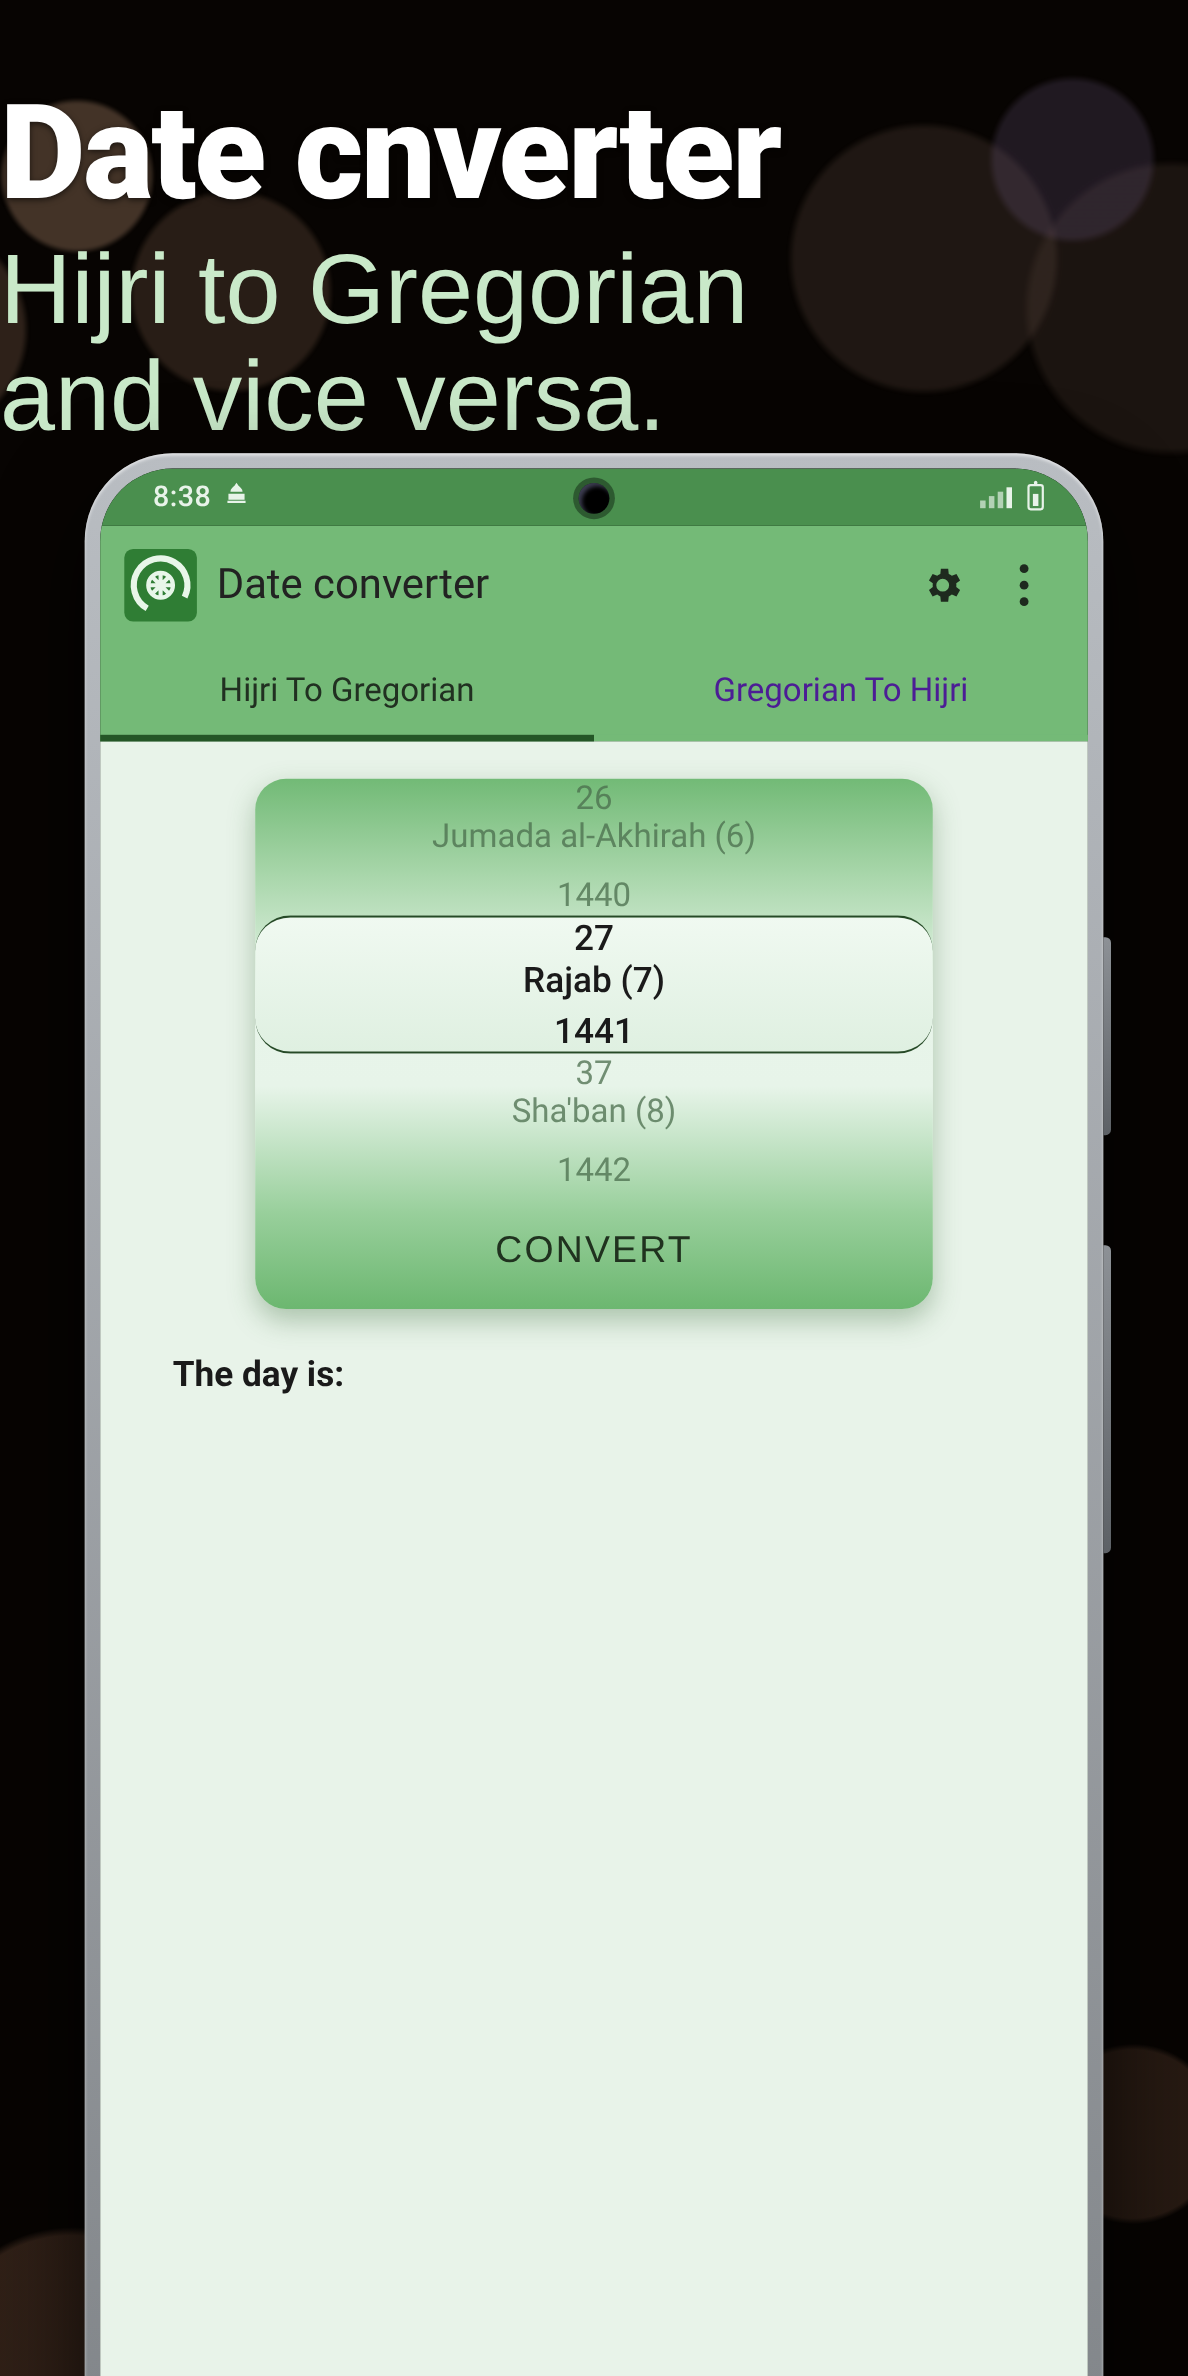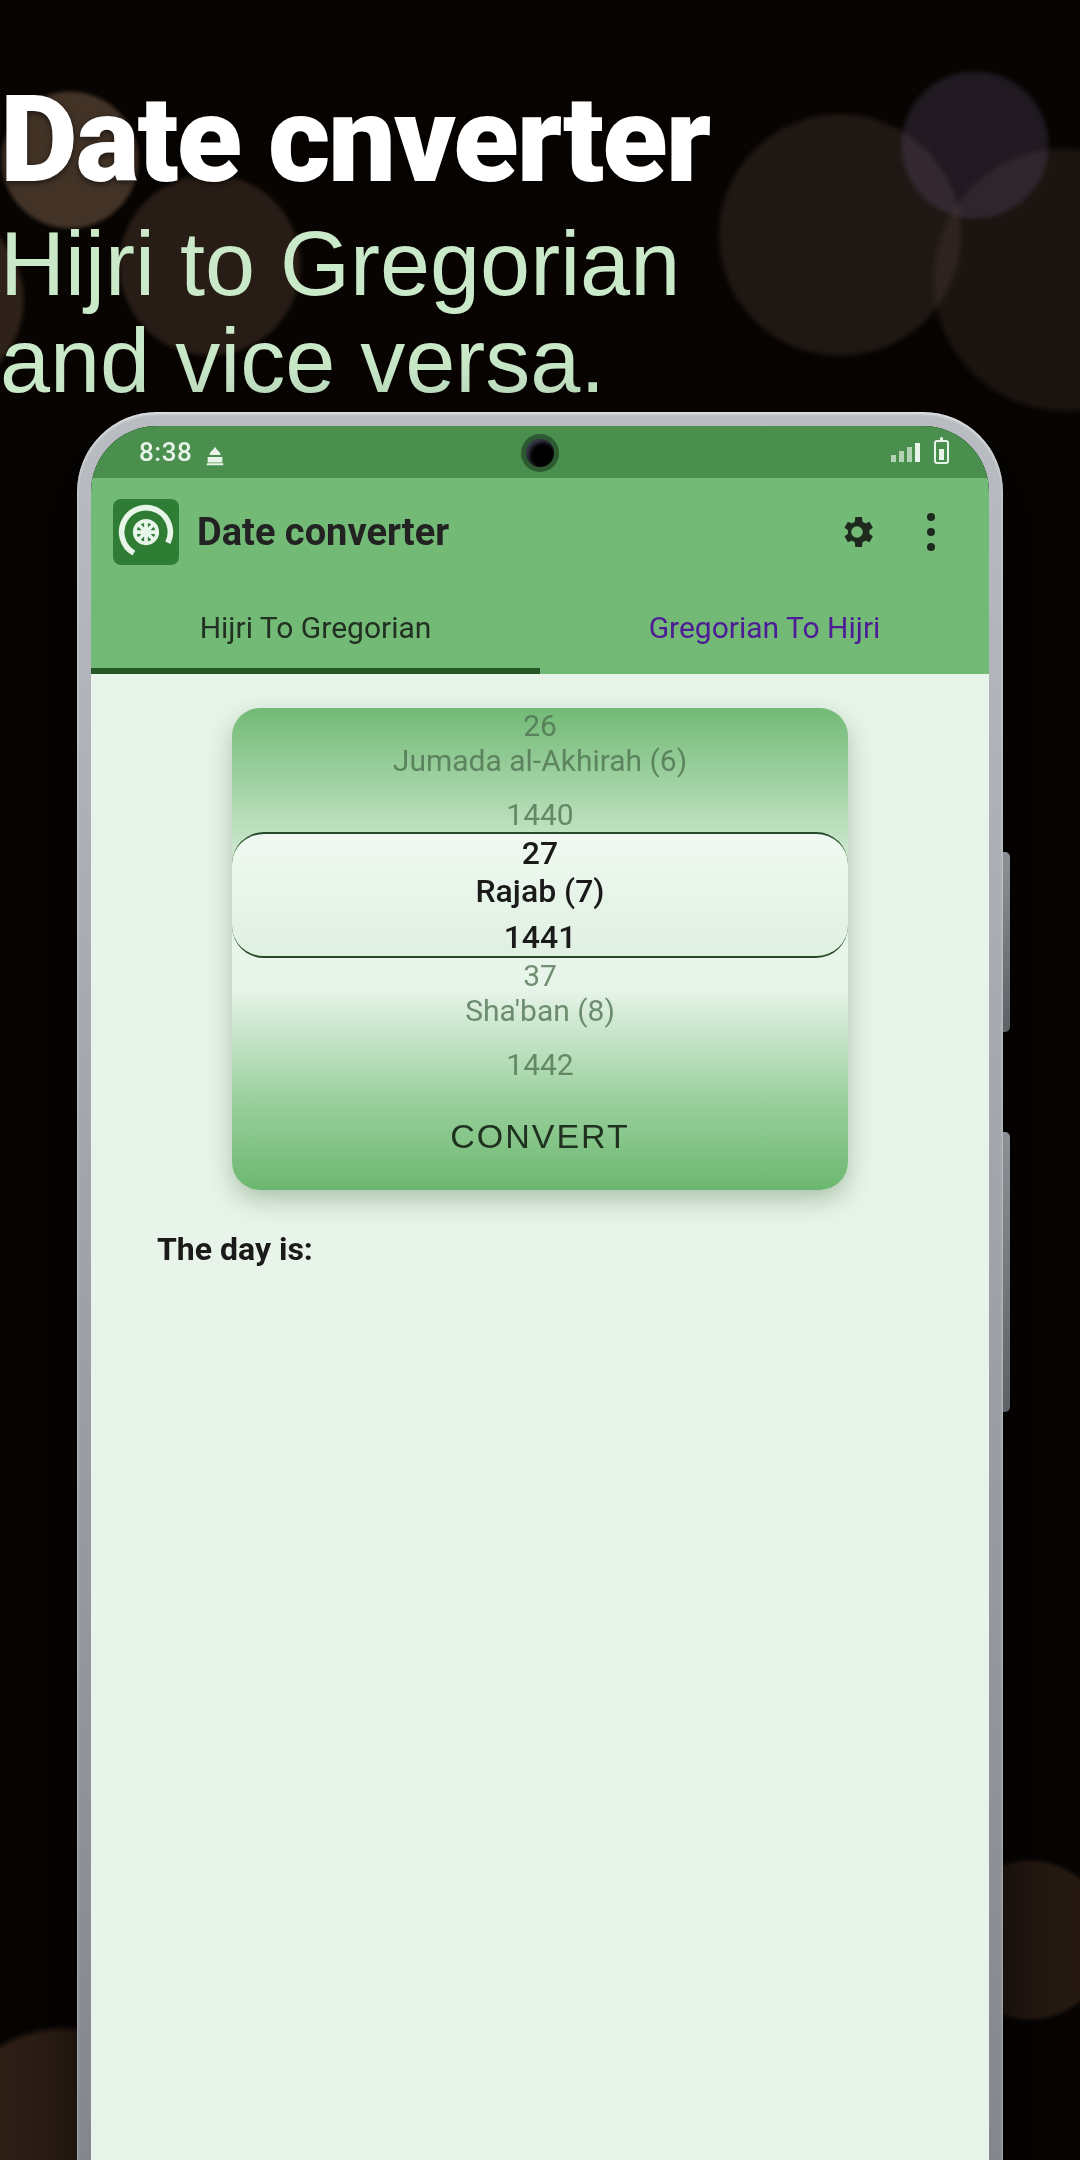--- a/index.html
+++ b/index.html
@@ -46,38 +46,38 @@
            width:926px; height:1860px; border-radius:80px 80px 0 0;
            background:linear-gradient(#b9bdc2,#808488); padding:14px;
            box-shadow:0 30px 80px rgba(0,0,0,.7), inset 0 2px 3px rgba(255,255,255,.6); }
   .phone-inner { width:100%; height:100%; background:#000; border-radius:66px 66px 0 0; overflow:hidden; position:relative; }
   .side-btn { position:absolute; right:-7px; width:7px; background:linear-gradient(#8d9196,#5d6166); border-radius:0 5px 5px 0; }
   .side-btn.b1 { top:440px; height:180px; }
   .side-btn.b2 { top:720px; height:280px; }
 
   
   .status { height:52px; background:#4a8f4e; display:flex; align-items:center; justify-content:space-between; padding:0 40px 0 48px; color:#e8f3e9; font-size:26px; position:relative; }
-  .status .time { font-weight:500; letter-spacing:.5px; display:flex; align-items:flex-end; gap:12px; }
+  .status .time { font-weight:500; letter-spacing:.5px; display:flex; align-items:flex-start; gap:12px; }
   .cam-notch { position:absolute; left:50%; top:13px; transform:translateX(-50%); width:28px; height:28px; border-radius:50%; background:#000; box-shadow:0 0 0 5px #2d5a30, inset 3px 3px 4px rgba(120,120,160,.5); }
   .status-right { display:flex; align-items:center; gap:14px; }
   .sig { display:inline-flex; align-items:flex-end; gap:3px; }
   .sig i { width:5px; background:#e8f3e9aa; }
   .sig i:nth-child(1){height:7px}
   .sig i:nth-child(2){height:11px}
   .sig i:nth-child(3){height:15px}
   .sig i:nth-child(4){height:19px;background:#e8f3e9}
   .bat { width:15px; height:24px; border:2px solid #e8f3e9; border-radius:3px; position:relative; }
   .bat::before { content:""; position:absolute; left:3px; right:3px; bottom:2px; height:55%; background:#e8f3e9; }
   .bat::after  { content:""; position:absolute; top:-5px; left:4px; right:4px; height:3px; background:#e8f3e9; border-radius:2px 2px 0 0; }
 
   
   .app-header { background:#74ba77; }
   .toolbar { display:flex; align-items:center; height:108px; padding:0 30px 0 22px; gap:18px; }
   .app-icon { width:66px; height:66px; border-radius:8px; background:#2f7d34; display:flex; align-items:center; justify-content:center; position:relative; overflow:hidden; }
-  .app-title { font-size:38px; color:#222; font-weight:700; flex:1; }
+  .app-title { font-size:38px; color:#222; font-weight:400; flex:1; }
   .icon-btn { width:56px; height:56px; display:flex; align-items:center; justify-content:center; color:#1e2a1e; }
   .icon-btn svg { width:40px; height:40px; }
   .dots { display:flex; flex-direction:column; gap:7px; align-items:center; width:40px; }
   .dots i { width:8px; height:8px; border-radius:50%; background:#1e2a1e; }
 
   
   .tabs { display:flex; height:82px; }
   .tab { flex:1; display:flex; align-items:center; justify-content:center; font-size:30px; color:#4c1d95; }
   .tab.active { color:#213021; }
   .tab-indicator { height:6px; background:#74ba77; display:flex; }

